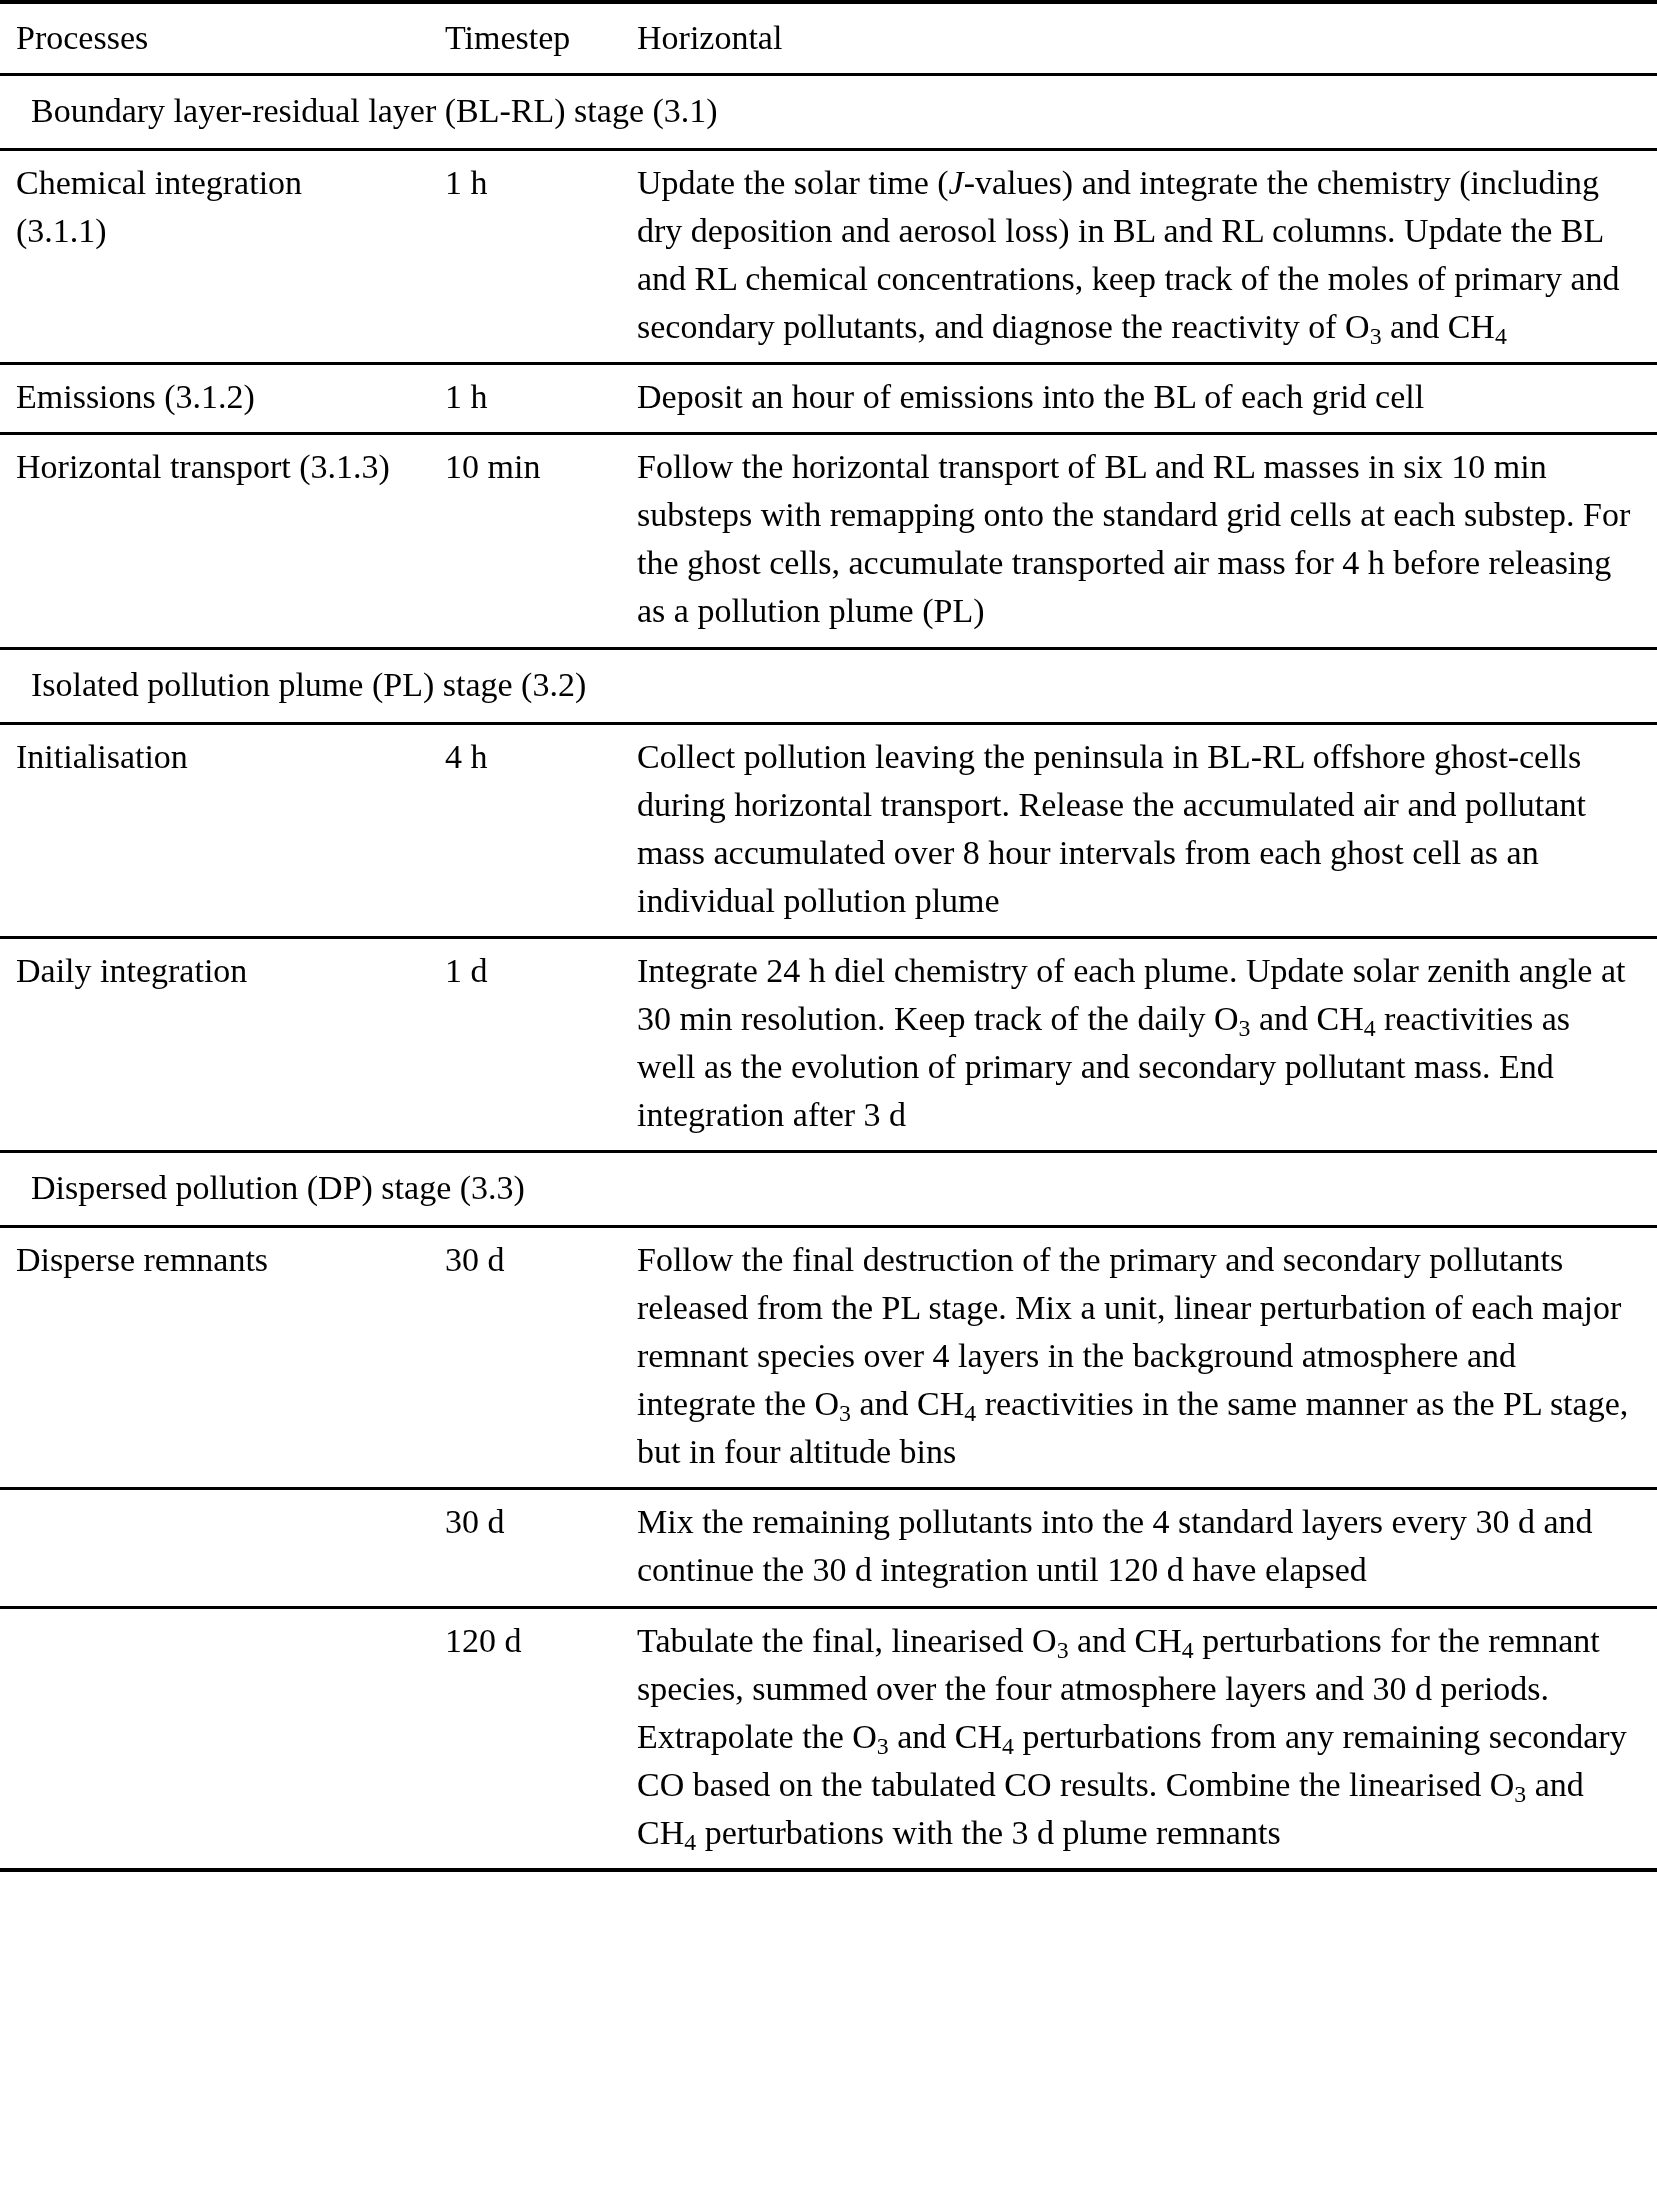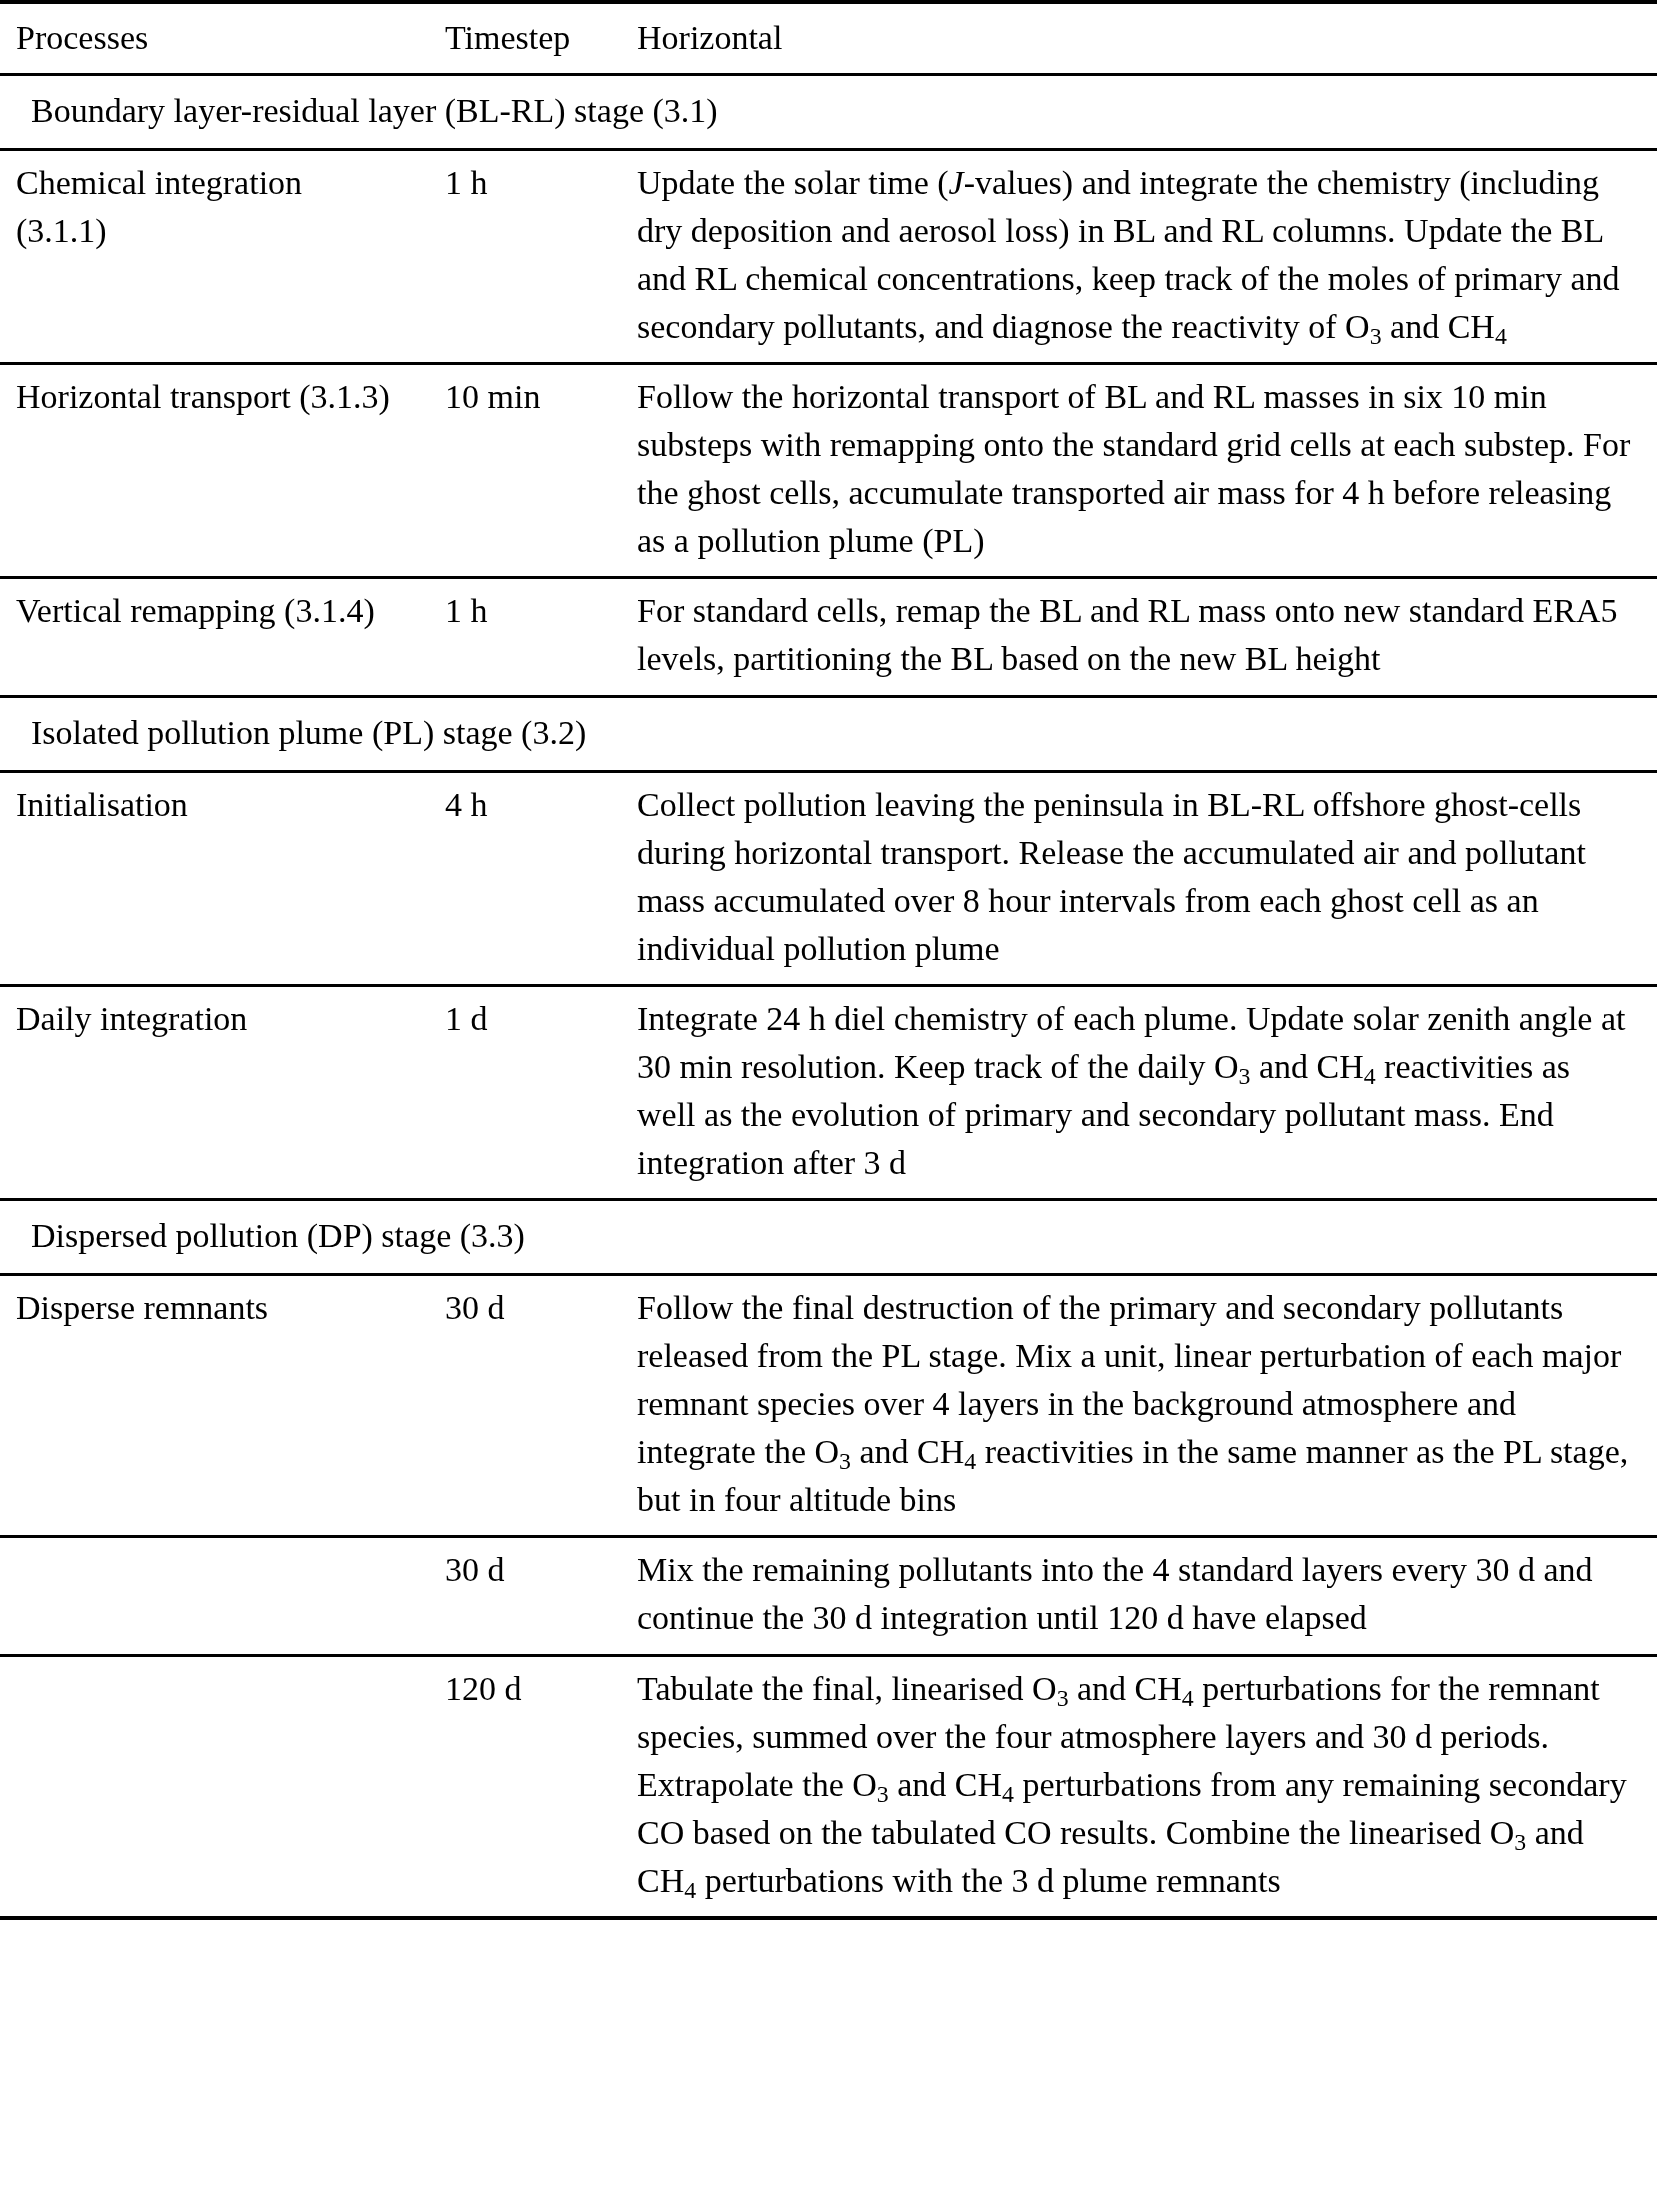--- a/index.html
+++ b/index.html
@@ -80,28 +80,28 @@
   <tbody>
     <tr class="section-row">
       <td class="section-cell" colspan="3">Boundary layer-residual layer (BL-RL) stage (3.1)</td>
     </tr>
     <tr class="data-row">
       <td class="col-process">Chemical integration (3.1.1)</td>
       <td>1 h</td>
       <td class="col-desc">Update the solar time (<i>J</i>-values) and integrate the chemistry (including dry deposition and aerosol loss) in BL and RL columns. Update the BL and RL chemical concentrations, keep track of the moles of primary and secondary pollutants, and diagnose the reactivity of O<sub>3</sub> and CH<sub>4</sub></td>
     </tr>
     <tr class="data-row">
+      <td class="col-process">Emissions (3.1.2)</td>
+      <td>1 h</td>
+      <td class="col-desc">Deposit an hour of emissions into the BL of each grid cell</td>
+    </tr>
+    <tr class="data-row">
       <td class="col-process">Horizontal transport (3.1.3)</td>
       <td>10 min</td>
       <td class="col-desc">Follow the horizontal transport of BL and RL masses in six 10 min substeps with remapping onto the standard grid cells at each substep. For the ghost cells, accumulate transported air mass for 4 h before releasing as a pollution plume (PL)</td>
-    </tr>
-    <tr class="data-row">
-      <td class="col-process">Vertical remapping (3.1.4)</td>
-      <td>1 h</td>
-      <td class="col-desc">For standard cells, remap the BL and RL mass onto new standard ERA5 levels, partitioning the BL based on the new BL height</td>
     </tr>
   </tbody>
 
   <tbody>
     <tr class="section-row">
       <td class="section-cell" colspan="3">Isolated pollution plume (PL) stage (3.2)</td>
     </tr>
     <tr class="data-row">
       <td class="col-process">Initialisation</td>
       <td>4 h</td>

